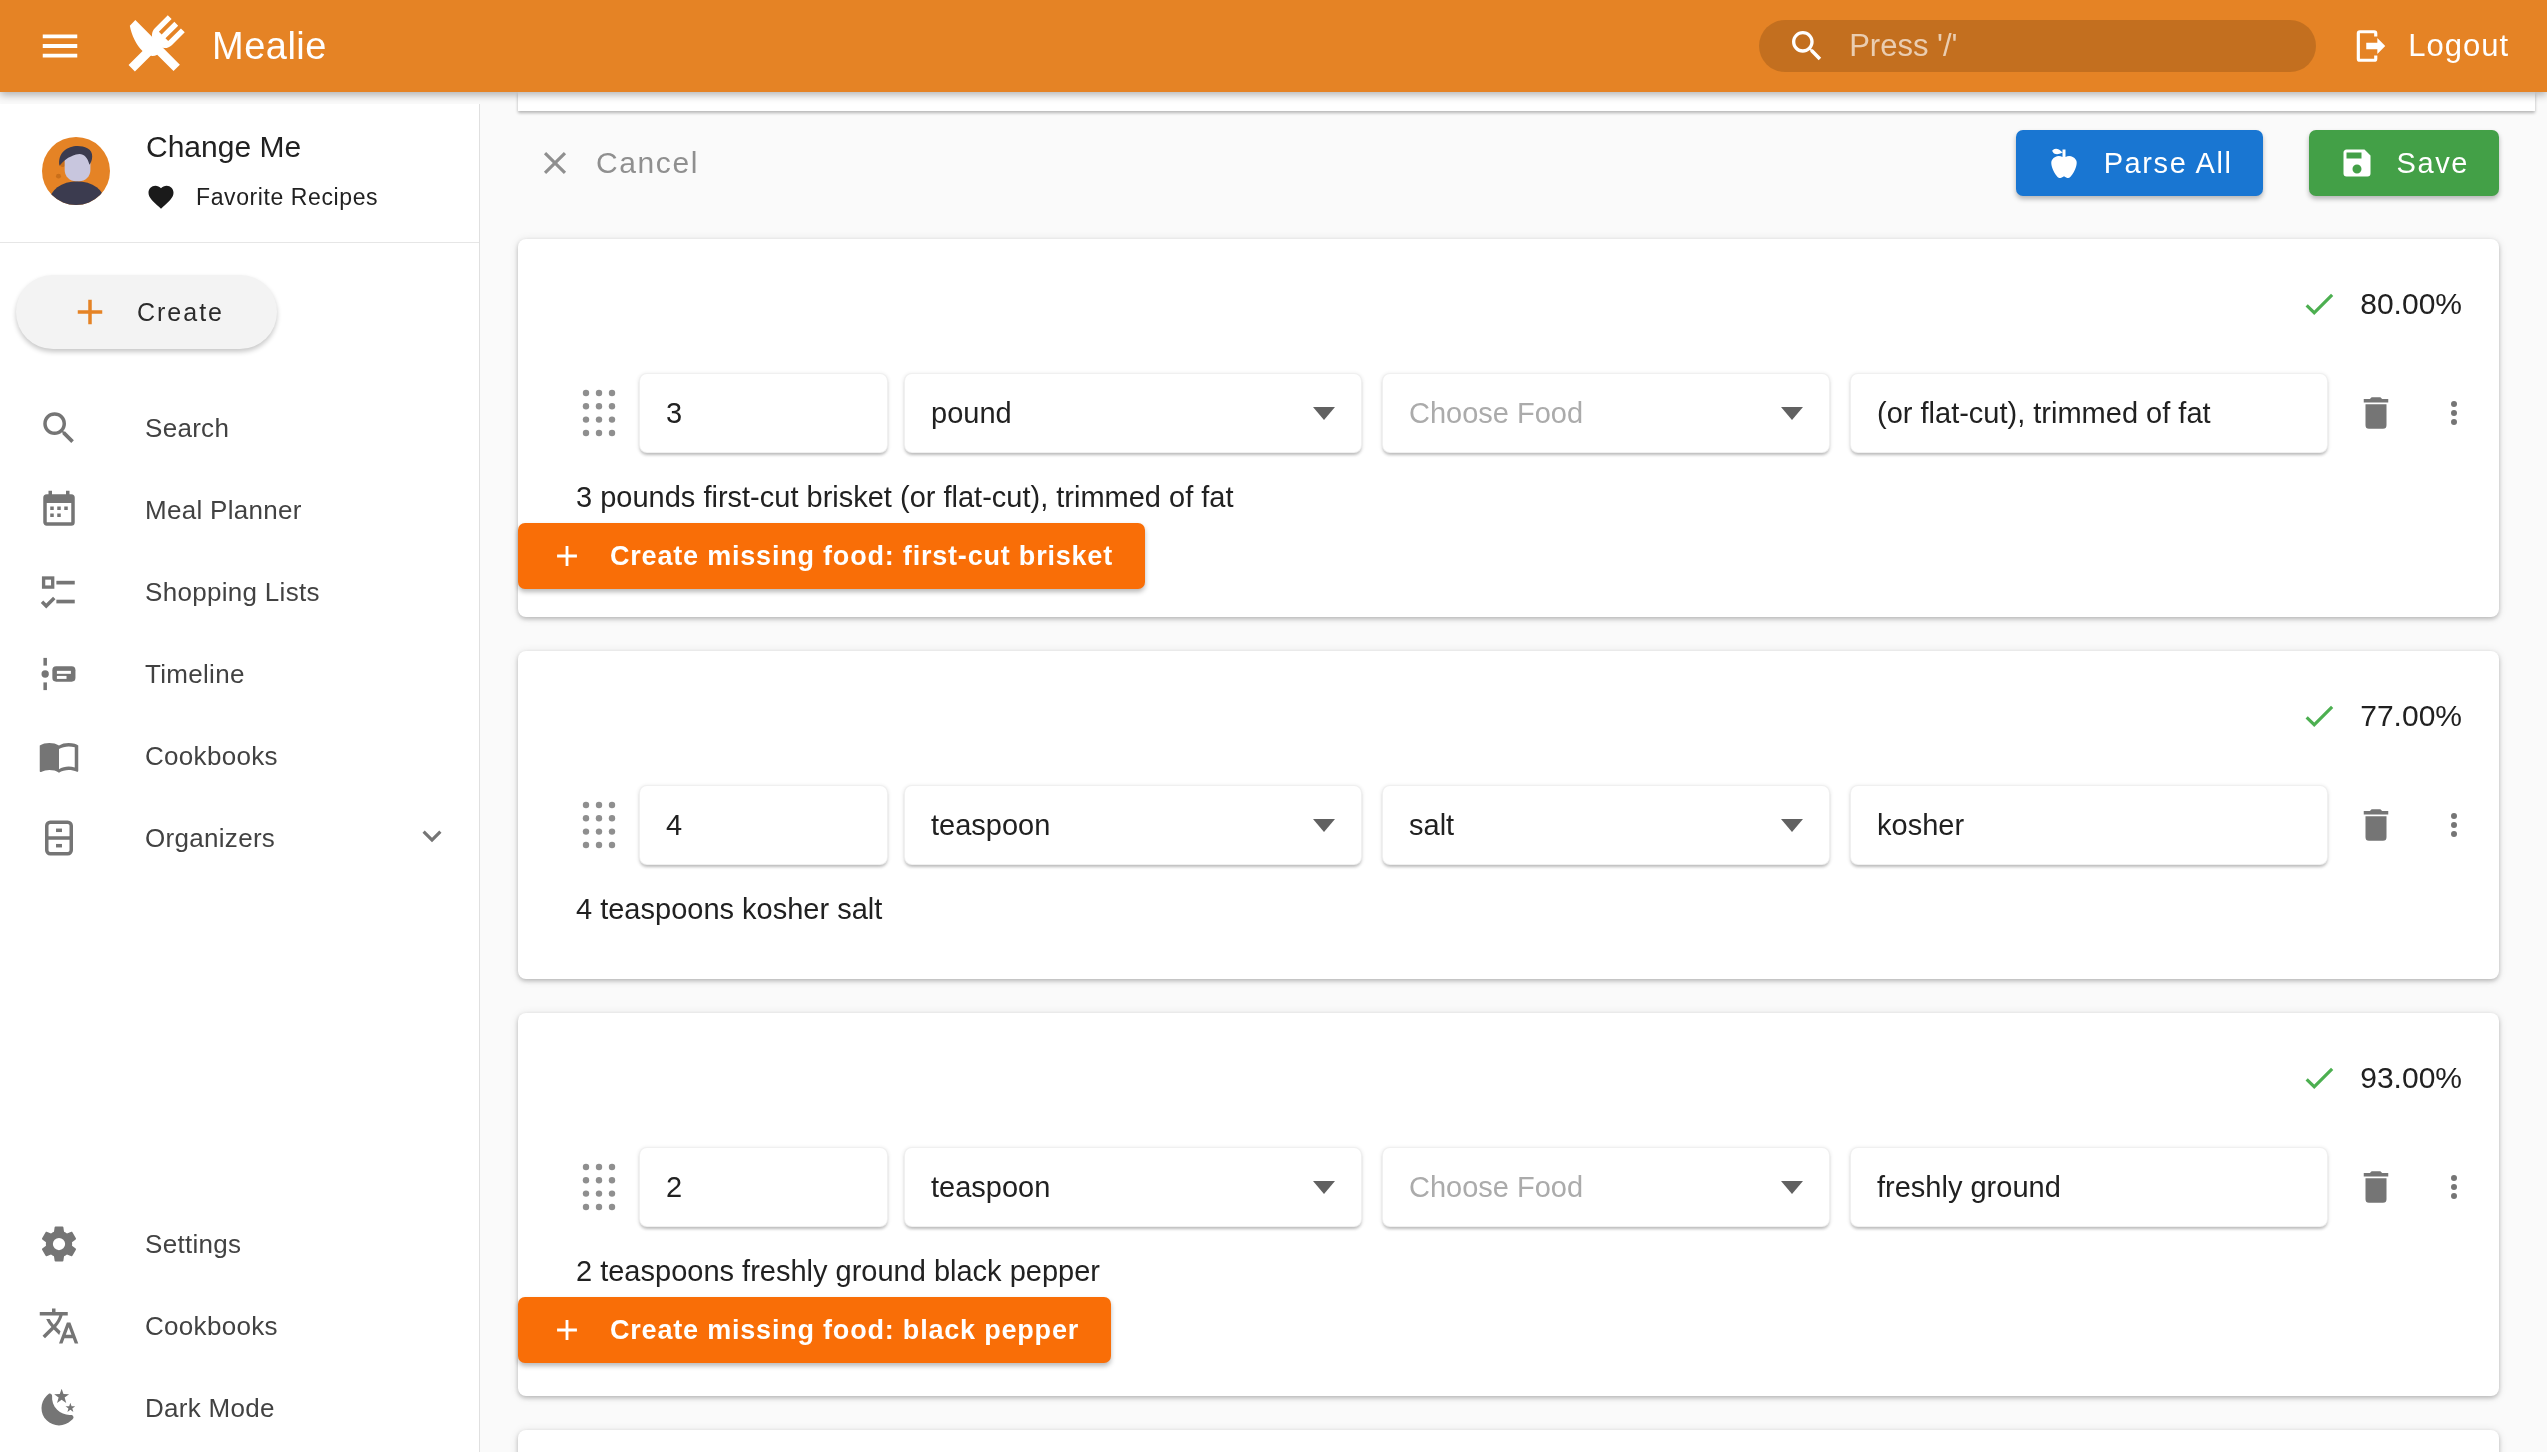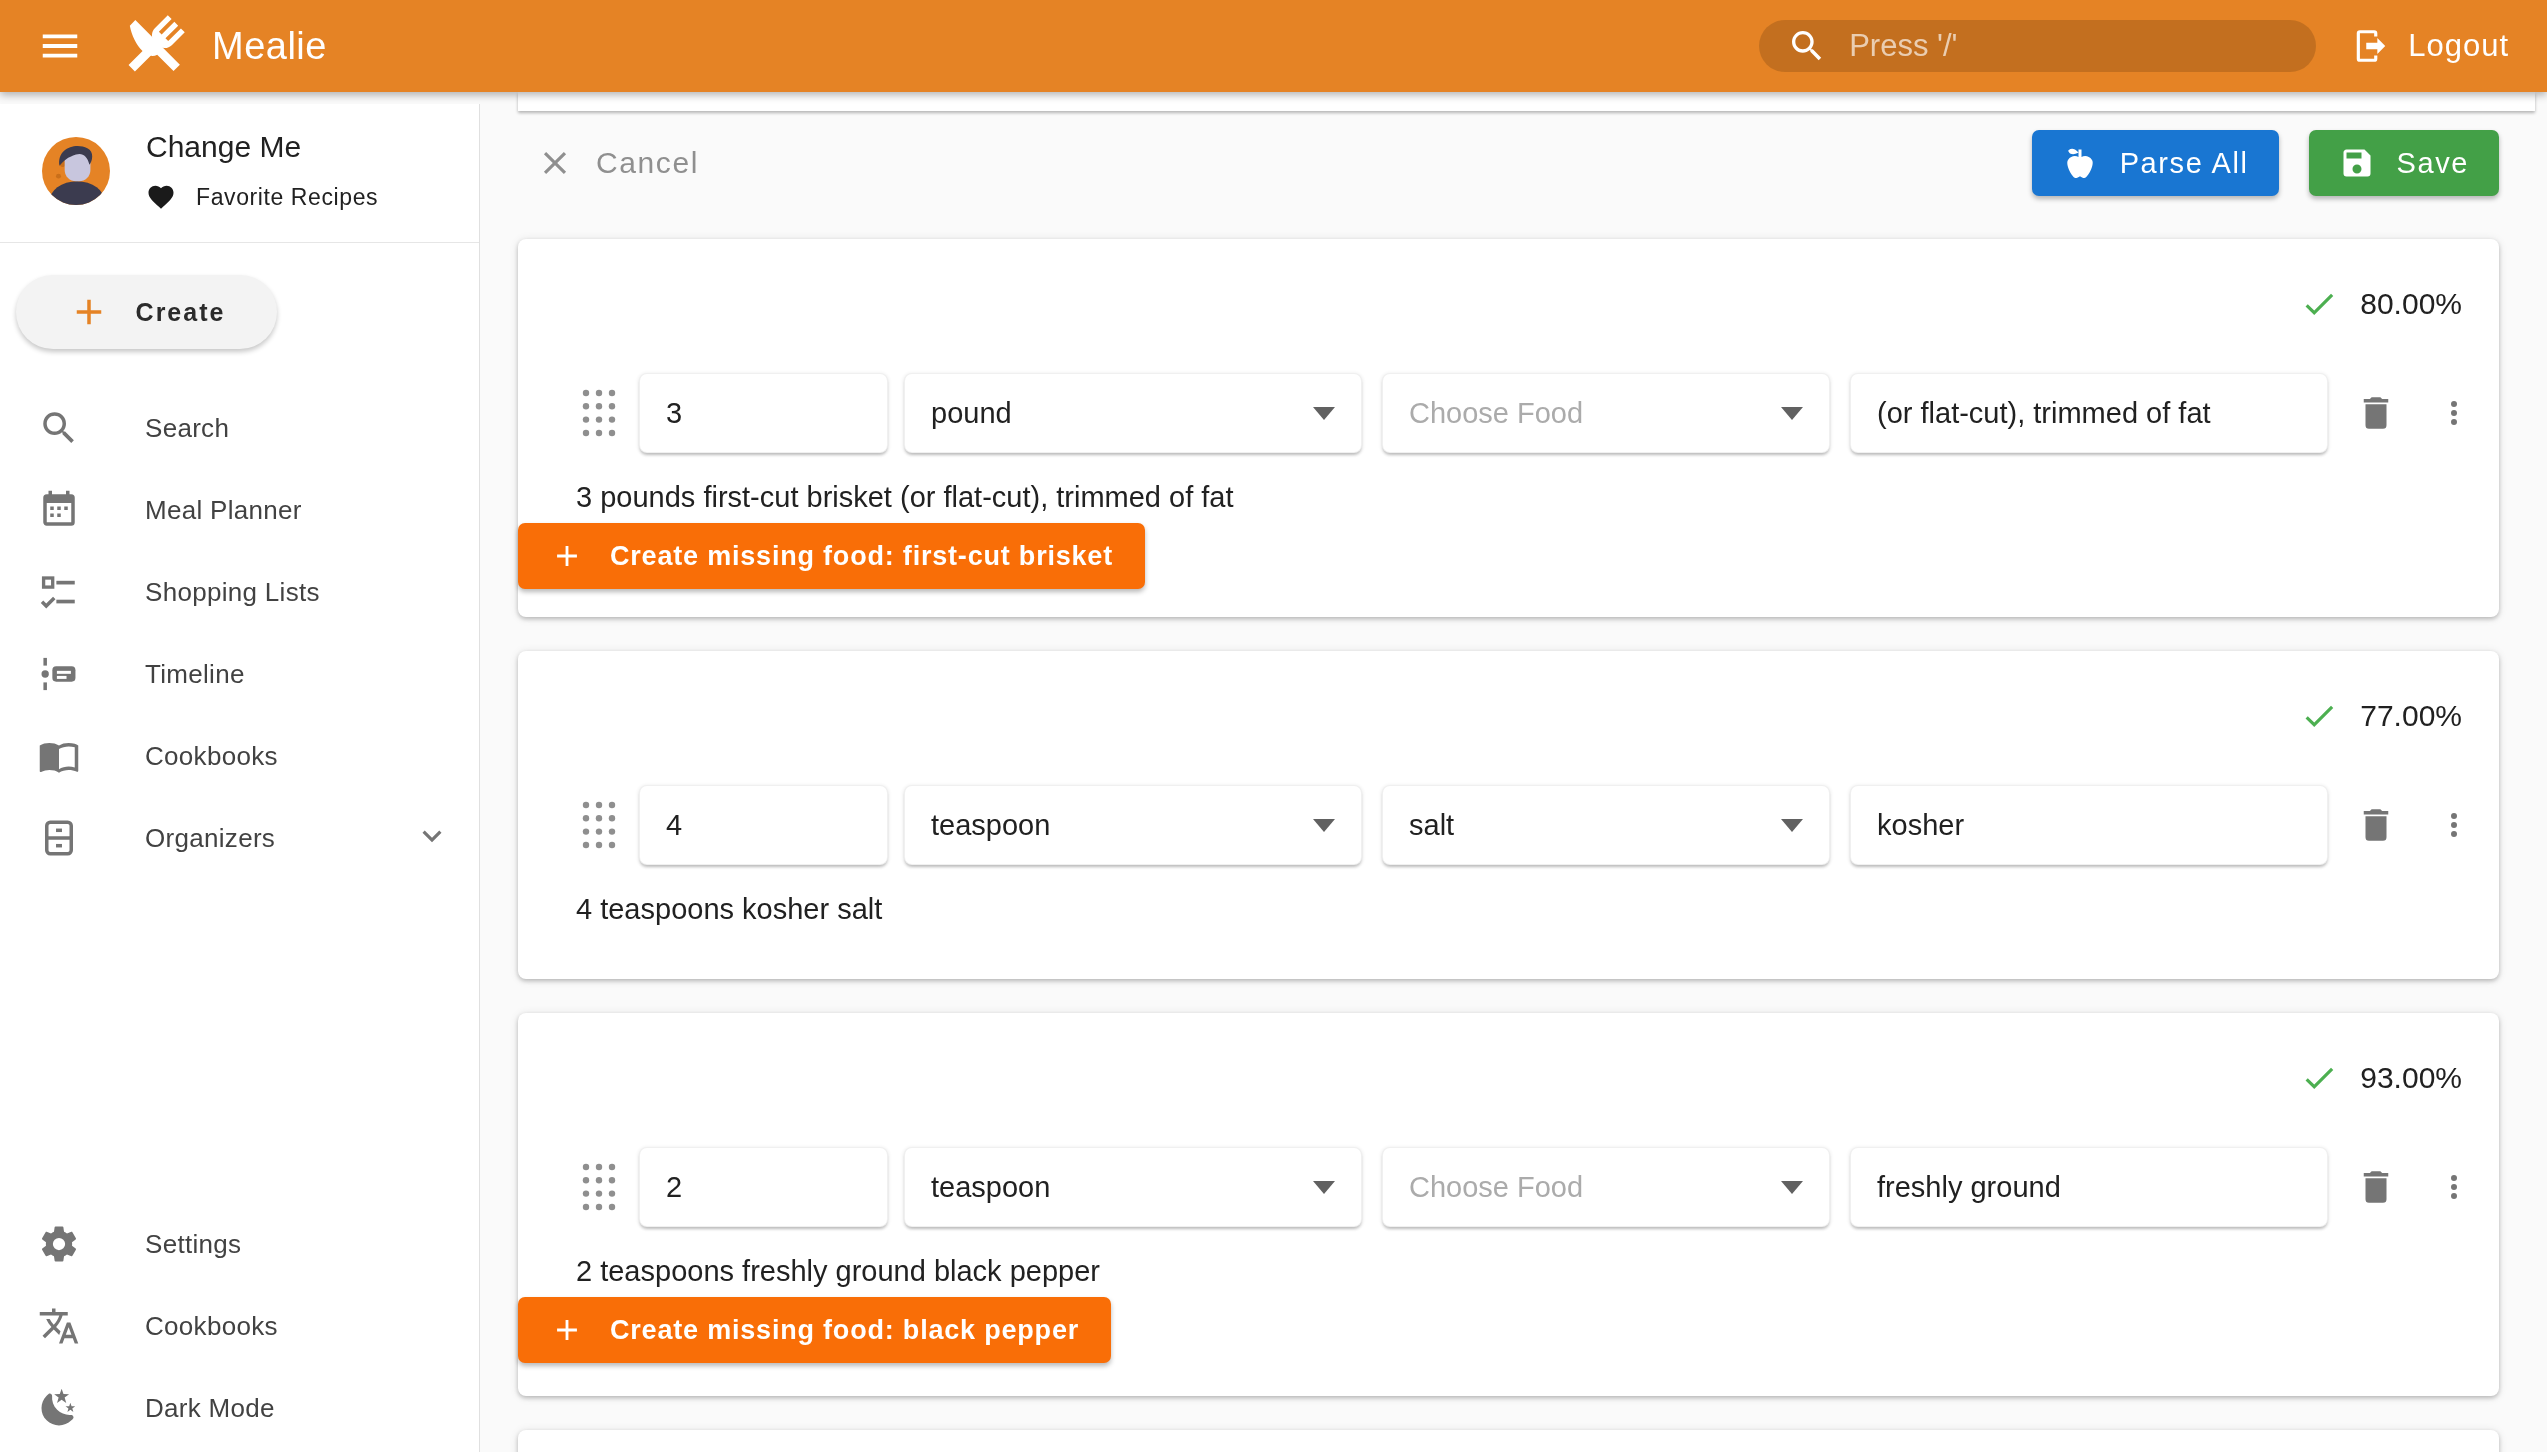--- a/index.html
+++ b/index.html
@@ -31,41 +31,41 @@
   .user-text { margin-left:36px; }
   .user-name { font-size:30px; color:#212121; }
   .favorites { display:flex; align-items:center; gap:20px; margin-top:18px; cursor:pointer; }
   .favorites svg { width:30px; height:30px; fill:#1a1a1a; }
   .favorites-label { font-size:23px; font-weight:500; color:#212121; letter-spacing:0.6px; }
 
   .create-btn { margin:32px 0 0 16px; width:261px; height:74px; border-radius:37px; background:#F3F3F3;
                 display:flex; align-items:center; justify-content:center; gap:26px;
                 box-shadow:0 3px 5px rgba(0,0,0,.22); cursor:pointer; }
   .create-btn svg { width:42px; height:42px; fill:#E58325; }
-  .create-label { font-size:25px; font-weight:700; color:#2b2b2b; letter-spacing:2px; }
+  .create-label { font-size:25px; font-weight:400; color:#2b2b2b; letter-spacing:2px; }
 
   .nav-list { margin-top:38px; }
   .nav-item { height:82px; display:flex; align-items:center; cursor:pointer; }
   .nav-item svg { width:42px; height:42px; fill:#757575; margin-left:38px; flex:none; }
   .nav-label { font-size:26px; font-weight:500; color:#424242; margin-left:65px; letter-spacing:0.3px; }
   .nav-chevron { margin-left:auto; margin-right:28px; }
   .nav-chevron svg { width:38px; height:38px; fill:#757575; margin-left:0; }
 
   .sidebar-footer { position:absolute; bottom:4px; left:0; width:100%; }
 
   
   .main { position:absolute; top:92px; left:480px; right:0; bottom:0; background:#FAFAFA; overflow:hidden; }
   .scrolled-card-edge { position:absolute; top:0; left:38px; right:12px; height:19px; background:#fff;
                         box-shadow:0 2px 3px rgba(0,0,0,.28); }
 
   .toolbar { position:absolute; top:38px; left:38px; right:48px; height:66px; display:flex; align-items:center; }
   .cancel-btn { display:flex; align-items:center; gap:22px; padding:0 18px; height:66px; cursor:pointer; }
   .cancel-btn svg { width:38px; height:38px; fill:#8F8F8F; }
   .cancel-label { font-size:30px; font-weight:500; color:#8F8F8F; letter-spacing:1.6px; }
-  .toolbar-actions { margin-left:auto; display:flex; gap:30px; }
+  .toolbar-actions { margin-left:auto; display:flex; gap:46px; }
   .action-btn { height:66px; border:none; border-radius:7px; display:flex; align-items:center; gap:22px;
                 padding:0 30px; cursor:pointer; box-shadow:0 3px 5px rgba(0,0,0,.28); }
   .action-btn svg { width:36px; height:36px; fill:#fff; }
   .action-label { color:#fff; font-size:29px; font-weight:500; letter-spacing:1.6px; }
   .parse-all { background:#1976D2; }
   .save { background:#43A047; }
 
   .cards { position:absolute; top:147px; left:38px; right:48px; }
   .card { background:#fff; border-radius:8px; box-shadow:0 2px 4px rgba(0,0,0,.22), 0 1px 10px rgba(0,0,0,.10);
           margin-bottom:34px; display:flex; flex-direction:column; }

